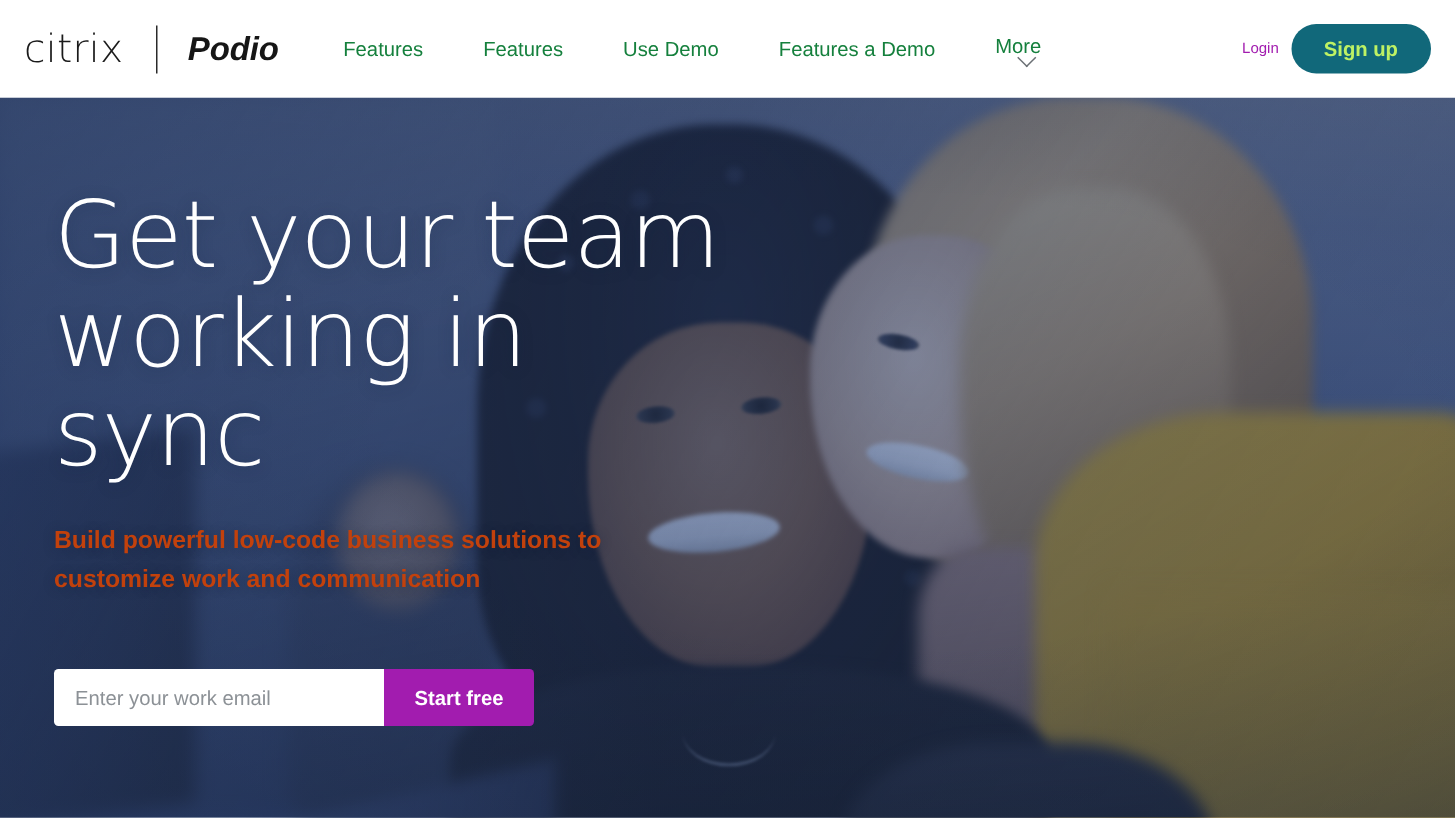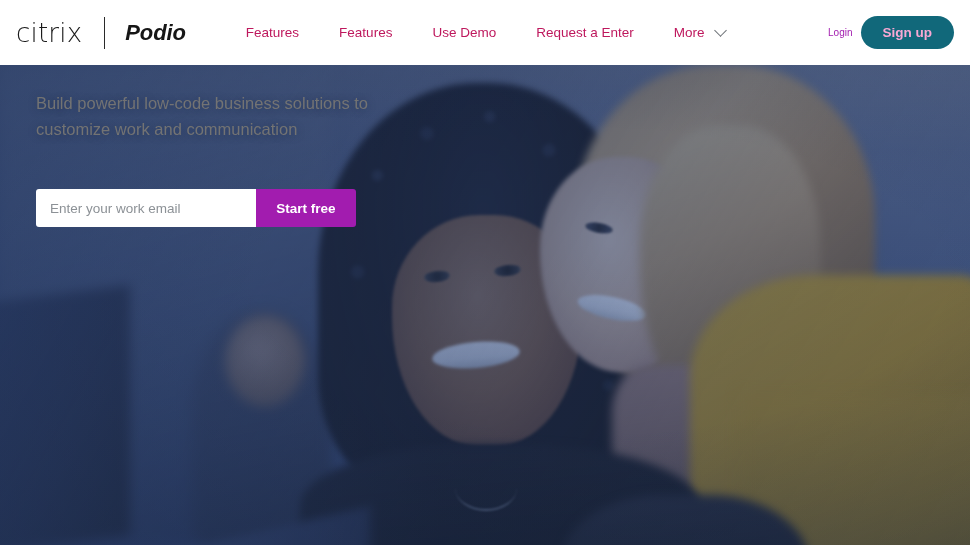--- a/index.html
+++ b/index.html
@@ -12,61 +12,60 @@
   }
   .page { position: relative; width: 970px; height: 545px; overflow: hidden; }
 
   
   .header {
     position: absolute; top: 0; left: 0;
     width: 970px; height: 65px;
     background: #ffffff;
     display: flex; align-items: center;
     z-index: 20;
-    gap: 17px;
   }
   .brand { display: flex; align-items: center; margin-left: 16px; }
   .brand-citrix {
     font-size: 26px; font-weight: 300; letter-spacing: 0.2px;
     color: #1a1a1a; line-height: 1; position: relative;
     font-family: "DejaVu Sans", sans-serif;
   }
   .brand-divider {
     width: 1px; height: 32px; background: #2a2a2a;
     margin: 0 20px 0 22px;
   }
   .brand-podio {
     font-size: 22px; font-weight: 700; color: #161616;
     letter-spacing: -0.1px; line-height: 1; font-style: italic;
   }
 
   .nav { display: flex; align-items: center; margin-left: 43px; }
   .nav-item {
-    font-size: 13.5px; color: #be185d; margin-right: 40px;
+    font-size: 13.5px; color: #15803d; margin-right: 40px;
     cursor: pointer; white-space: nowrap;
   }
-  .nav-item:last-child { margin-right: 0; }
+  .nav-item:last-child { margin-right: 0; flex-direction: column; }
   .nav-more { display: flex; align-items: center; }
   .chevron {
     display: inline-block; width: 9px; height: 9px;
     border-right: 1.4px solid #6b7075;
     border-bottom: 1.4px solid #6b7075;
     transform: rotate(45deg);
     margin-left: 11px; margin-top: -4px;
   }
 
   .header-right {
     margin-left: auto; display: flex; align-items: center; margin-right: 16px;
   }
   .login-link {
     font-size: 10px; color: #a21caf; margin-right: 8px; cursor: pointer;
   }
   .signup-btn {
     background: #11687a;
-    color: #f9a8d4;
+    color: #bef264;
     font-size: 13.5px; font-weight: 700;
     border: none; border-radius: 20px;
     padding: 10px 22px;
     cursor: pointer; line-height: 1;
   }
 
   
   .hero {
     position: absolute; top: 65px; left: 0;
     width: 970px; height: 480px;
@@ -267,22 +266,22 @@
   .hero-title {
     margin-top: 59px;
     font-size: 62px; font-weight: 300; line-height: 66px;
     color: #ffffff; letter-spacing: -0.5px;
     text-shadow: 0 1px 10px rgba(18,32,60,0.28);
     font-family: "DejaVu Sans", sans-serif;
     white-space: pre-line;
   }
   .hero-sub {
     margin-top: 25px;
-    font-size: 16.5px; font-weight: 400; line-height: 26px;
-    color: #737373;
+    font-size: 16.5px; font-weight: 700; line-height: 26px;
+    color: #c2410c;
     text-shadow: 0 1px 8px rgba(18,32,60,0.38);
     white-space: pre-line;
     max-width: 400px;
   }
   .hero-form {
     display: flex; align-items: stretch;
     margin-top: 47px; width: 320px; height: 38px;
   }
   .email-input {
     flex: 1 1 auto; height: 38px;
@@ -313,21 +312,21 @@
     <div class="brand">
       <span class="brand-citrix">citrix</span>
       <span class="brand-divider"></span>
       <span class="brand-podio">Podio</span>
     </div>
 
     <nav class="nav">
       <span class="nav-item">Features</span>
       <span class="nav-item">Features</span>
       <span class="nav-item">Use Demo</span>
-      <span class="nav-item">Request a Enter</span>
+      <span class="nav-item">Features a Demo</span>
       <span class="nav-item nav-more">
         <span>More</span>
         <i class="chevron"></i>
       </span>
     </nav>
 
     <div class="header-right">
       <span class="login-link">Login</span>
       <button class="signup-btn">Sign up</button>
     </div>
@@ -364,20 +363,23 @@
 
       <div class="ph-laptop2"></div>
       <div class="ph-laptop"></div>
 
       <div class="hero-tint"></div>
       <div class="hero-tint2"></div>
       <div class="hero-vignette"></div>
     </div>
 
     <div class="hero-content">
+      <h1 class="hero-title">Get your team
+working in
+sync</h1>
       <p class="hero-sub">Build powerful low-code business solutions to
 customize work and communication</p>
 
       <form class="hero-form">
         <input class="email-input" type="text" placeholder="Enter your work email" style="">
         <button class="start-btn" type="submit">Start free</button>
       </form>
     </div>
 
   </div>

